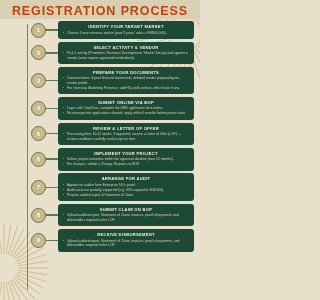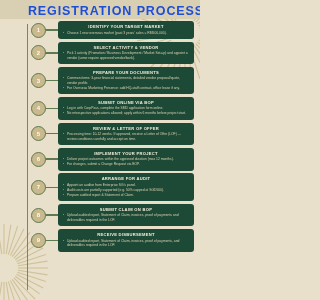--- a/index.html
+++ b/index.html
@@ -15,26 +15,26 @@
   .sunburst { position:absolute; pointer-events:none; }
   #sunburst-tr { top:-22px; right:-40px; width:110px; height:110px; }
   #sunburst-bl { bottom:-18px; left:-46px; width:100px; height:100px; }
 
   
   #header-band {
     position:absolute; top:0; left:0; width:100%; height:19px;
     background:#d9cfb2;
   }
   #page-title {
-    position:absolute; top:4px; left:16px; width:100%;
+    position:absolute; top:4px; left:0; width:100%;
     text-align:center;
     font-size:12.5px;
     font-weight:bold;
     letter-spacing:0.9px;
-    color:#1d4ed8;
+    color:#c2410c;
     z-index:5;
   }
 
   
   #timeline-line {
     position:absolute;
     left:27px; top:24px;
     width:1px; height:266px;
     background:#5d7a52;
     opacity:.85;

